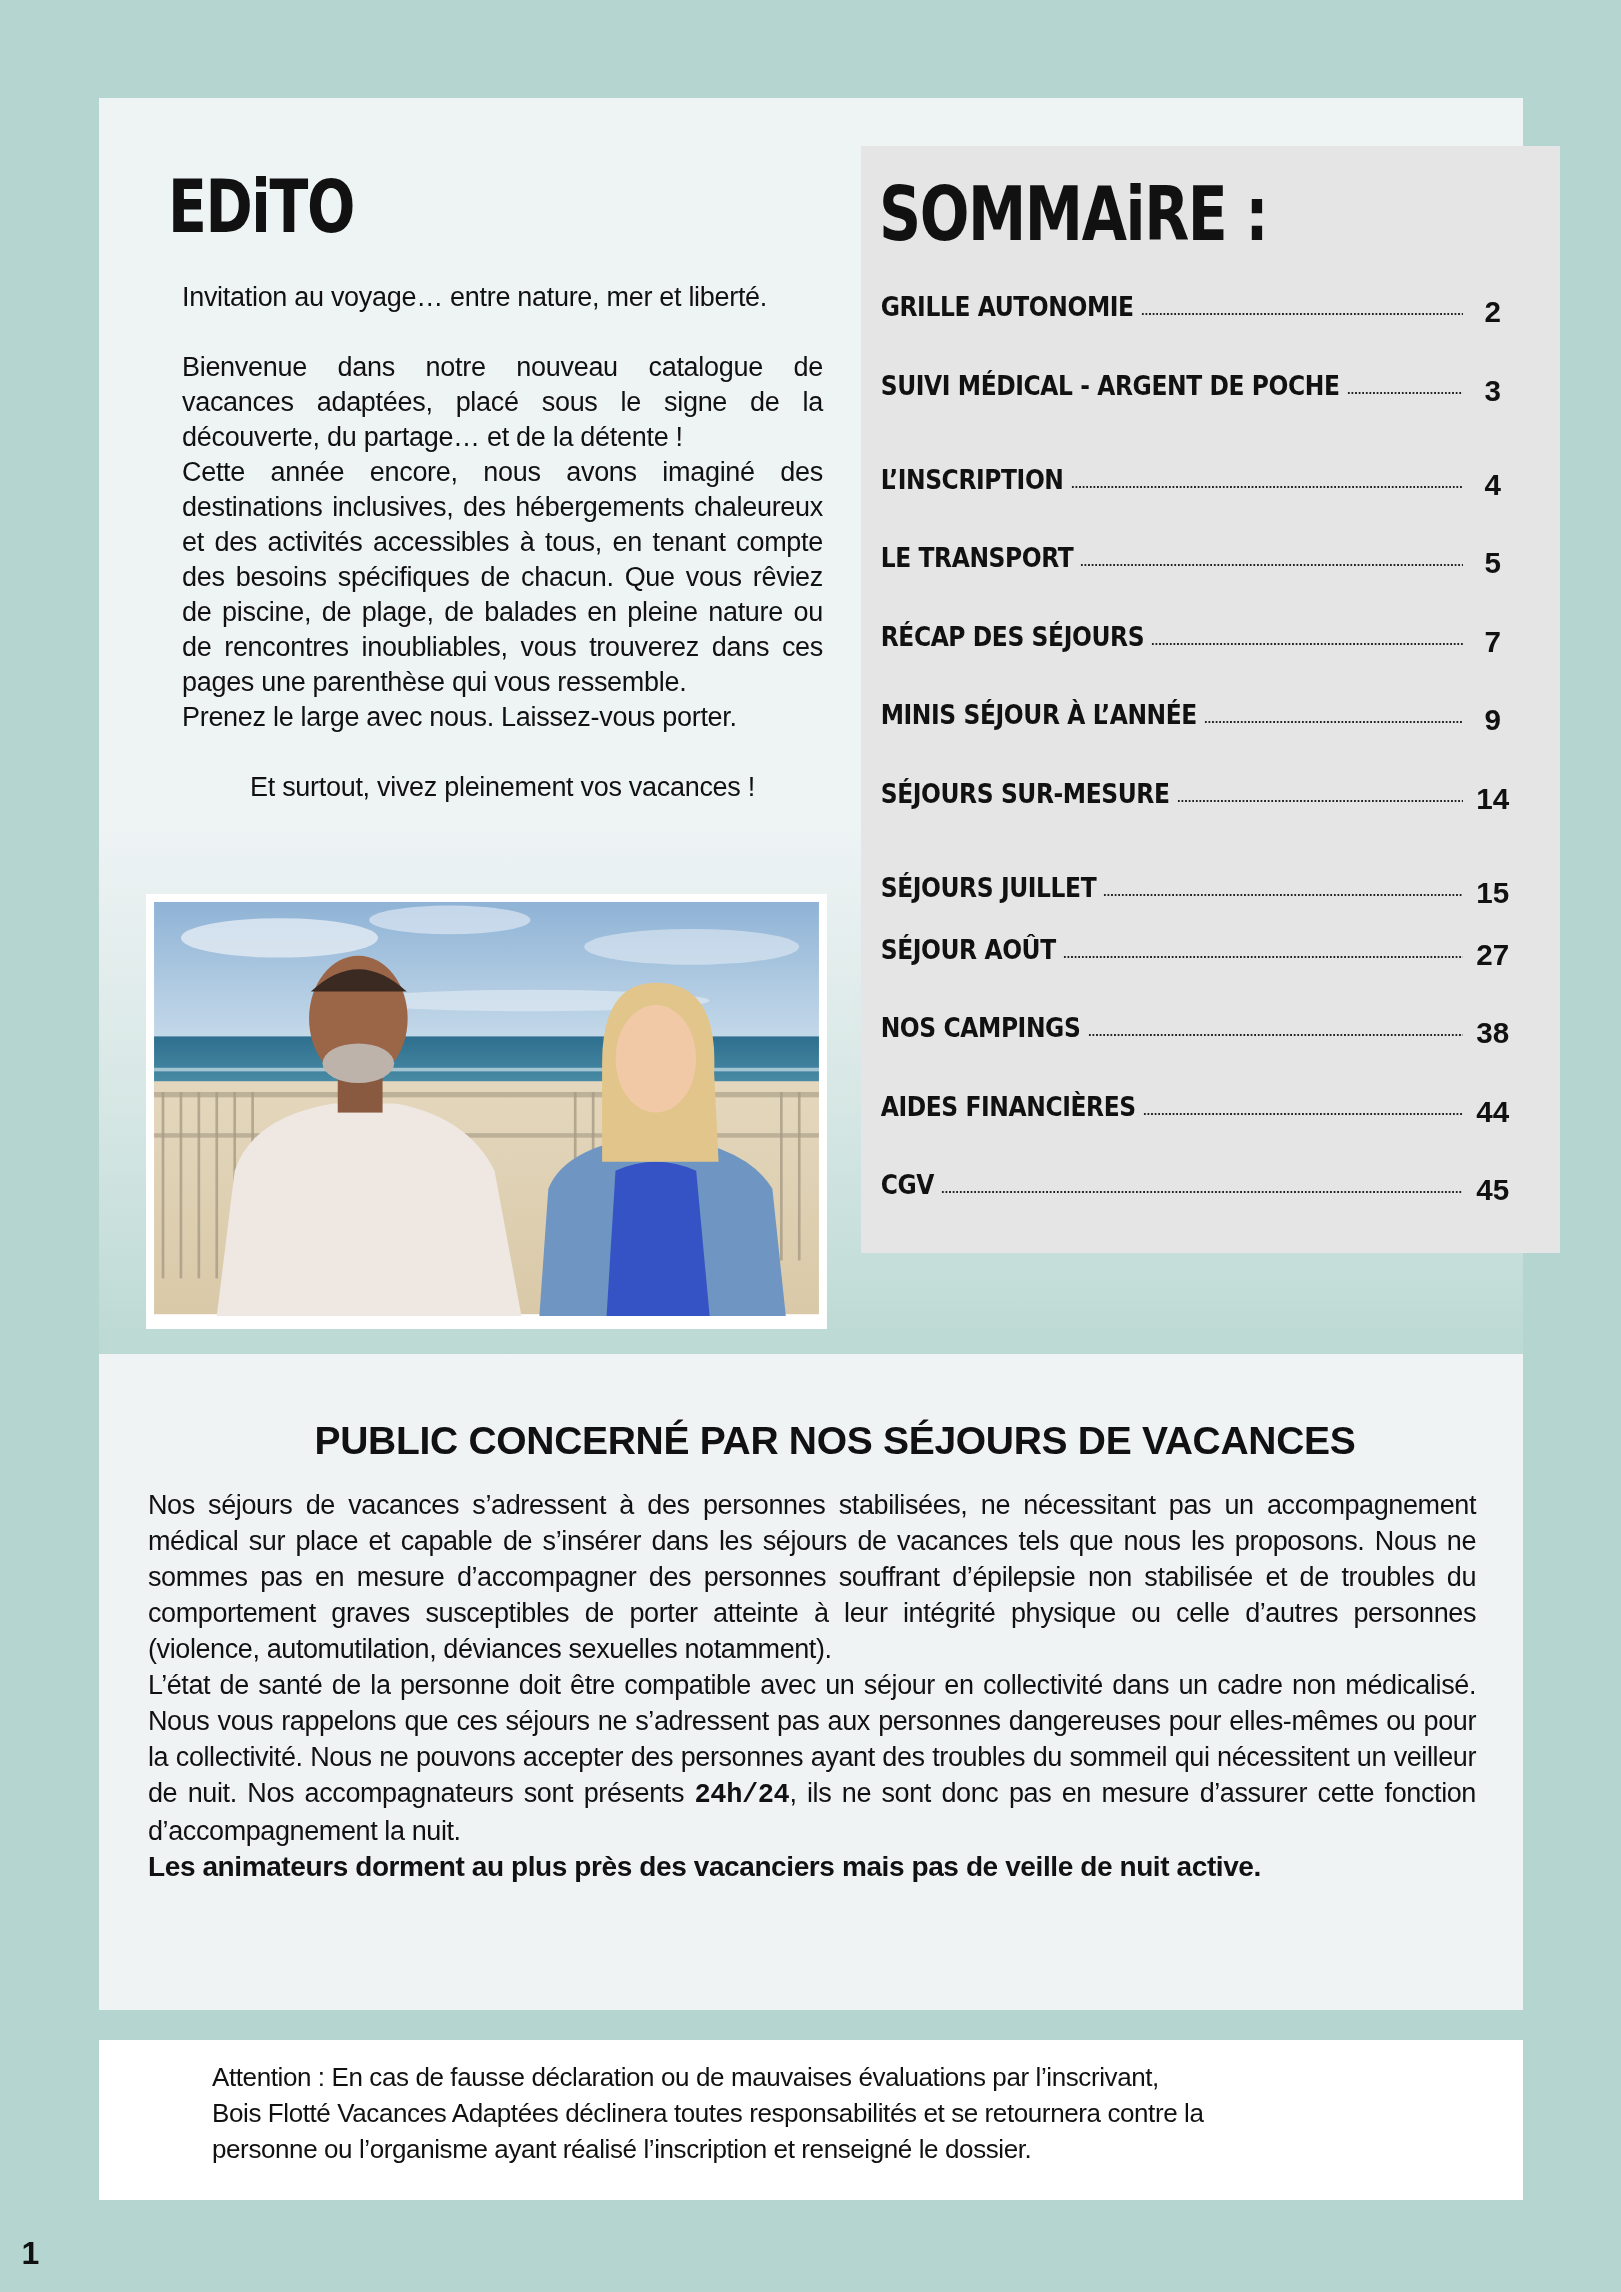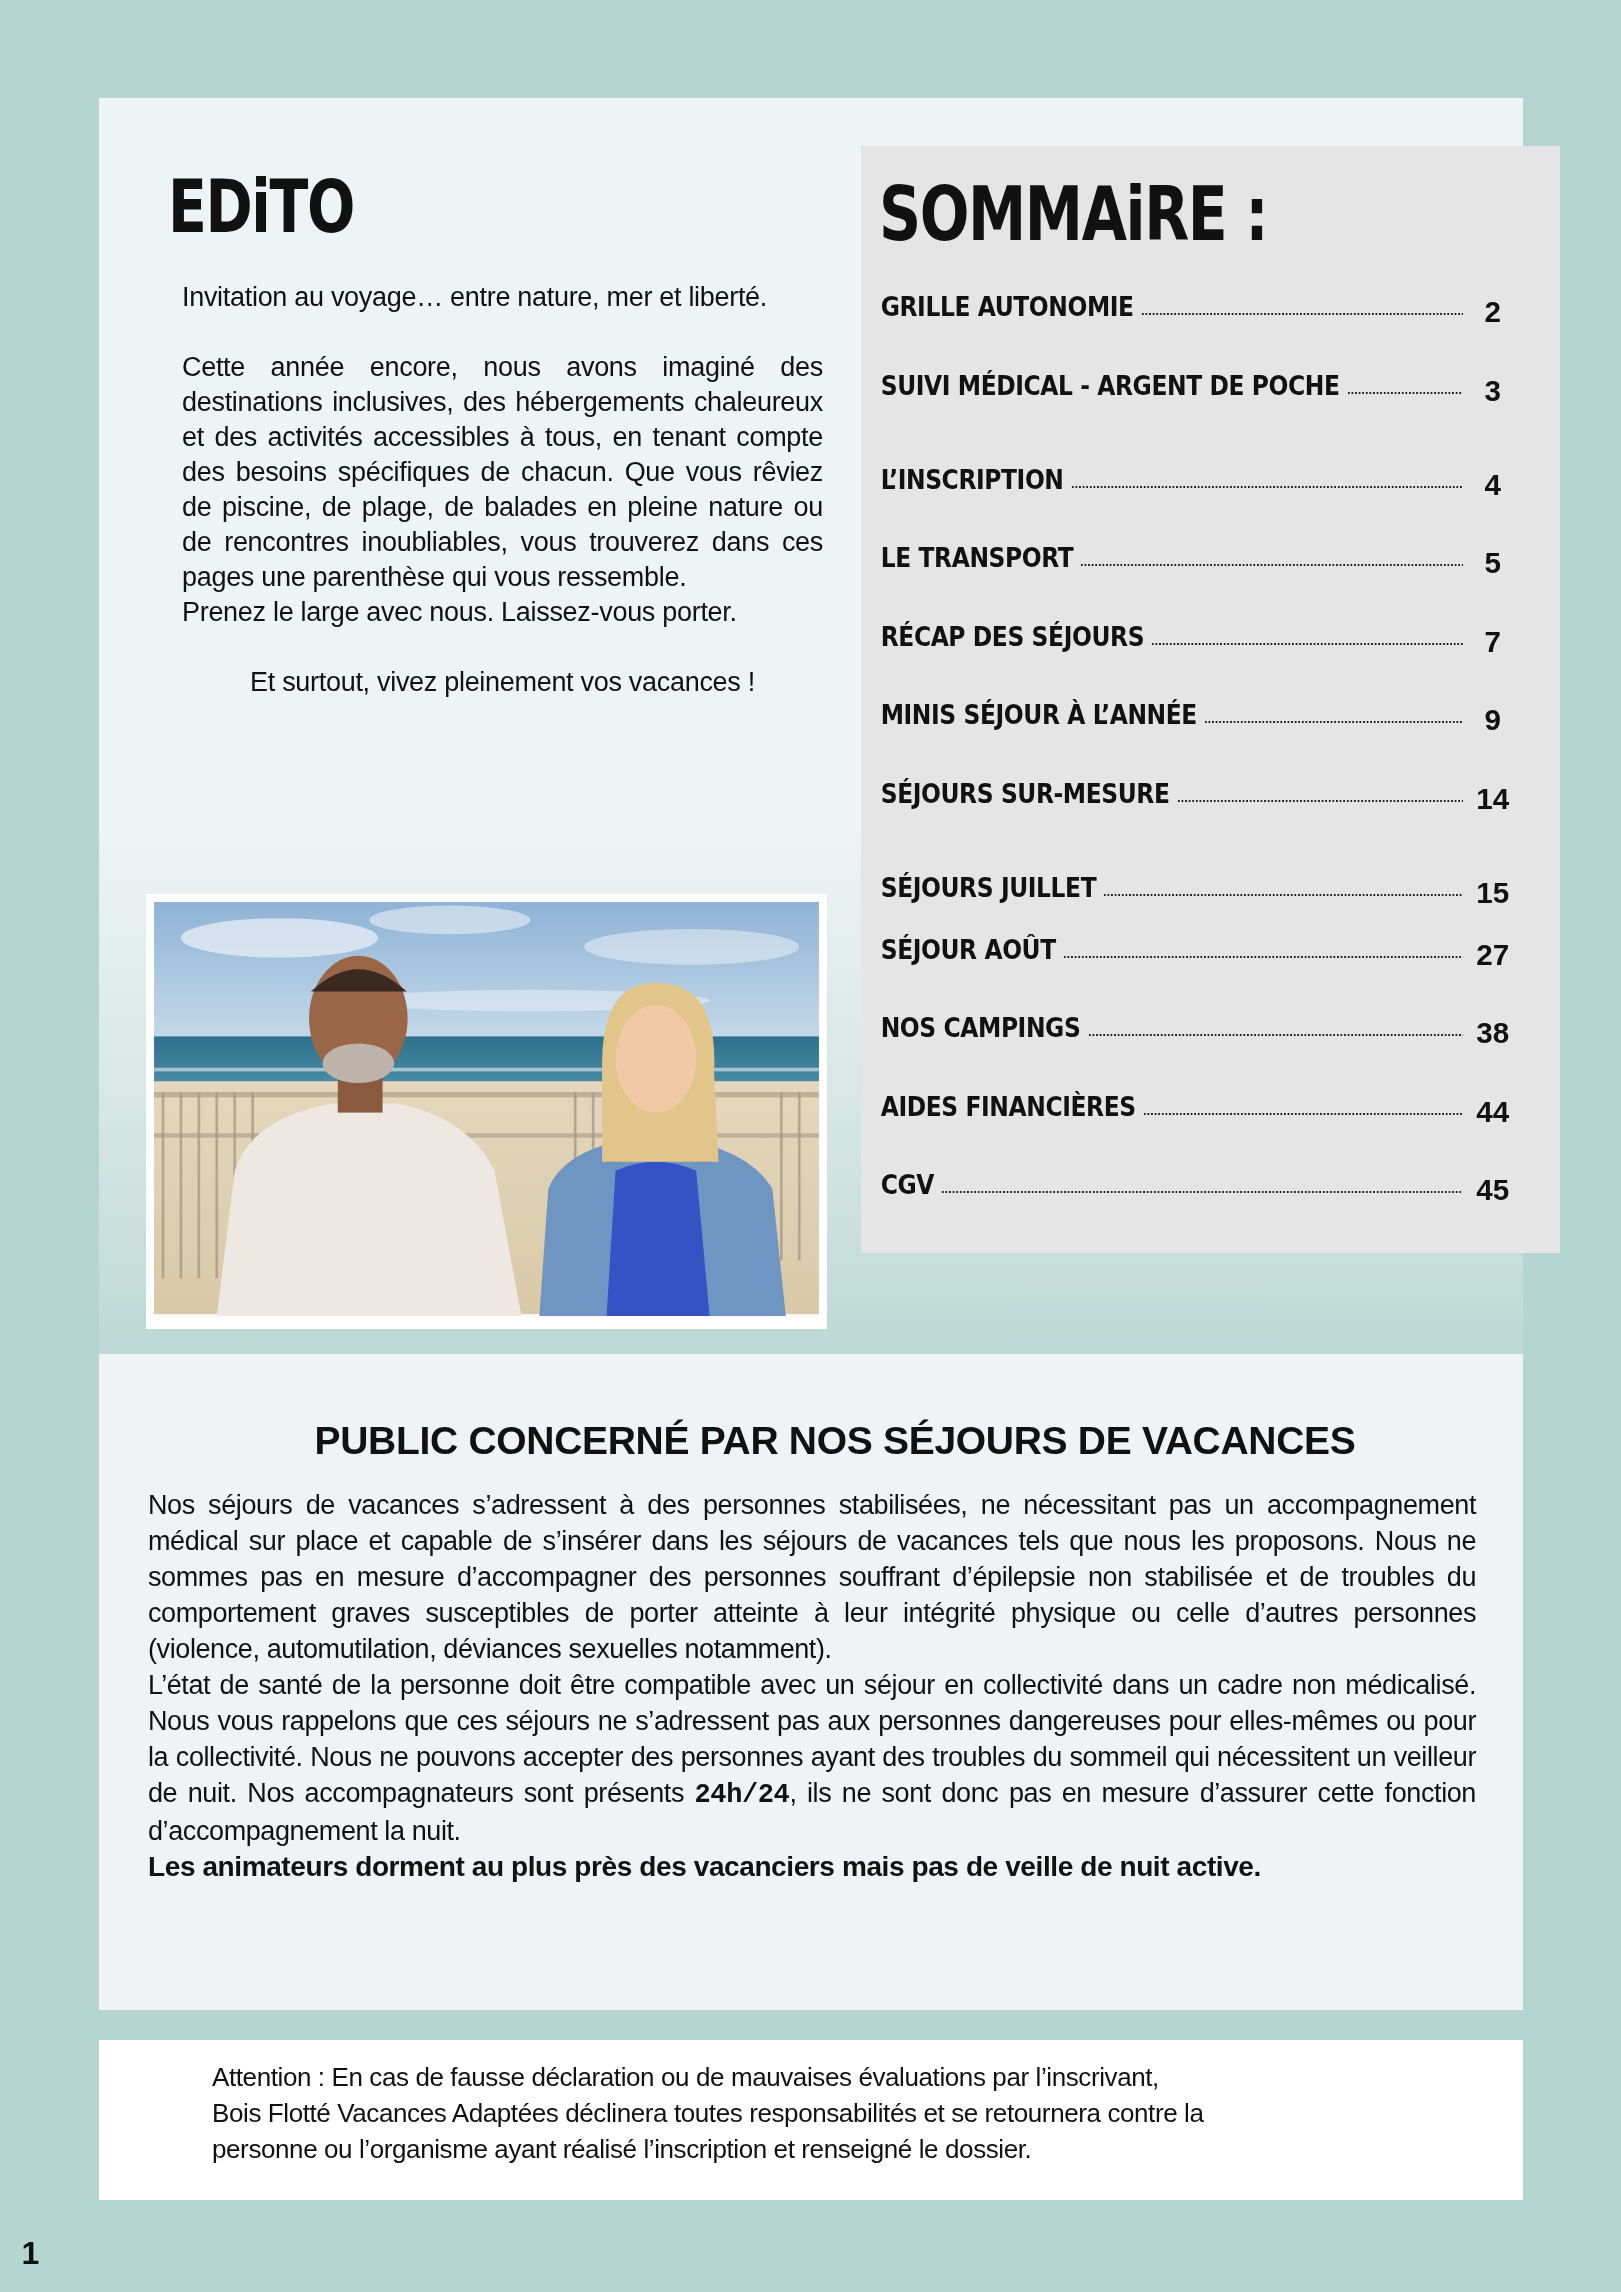--- a/index.html
+++ b/index.html
@@ -108,20 +108,21 @@
 </head>
 <body>
 
 <div id="top-panel" class="abs"></div>
 
 <div id="edito-title" class="abs">EDiTO</div>
 
 <div id="edito-text" class="abs">
   <p>Invitation au voyage… entre nature, mer et liberté.</p>
   <div class="gap"></div>
+  <p>Bienvenue dans notre nouveau catalogue de vacances adaptées, placé sous le signe de la découverte, du partage… et de la détente !</p>
   <p>Cette année encore, nous avons imaginé des destinations inclusives, des hébergements chaleureux et des activités accessibles à tous, en tenant compte des besoins spécifiques de chacun. Que vous rêviez de piscine, de plage, de balades en pleine nature ou de rencontres inoubliables, vous trouverez dans ces pages une parenthèse qui vous ressemble.</p>
   <p style="text-align:left">Prenez le large avec nous. Laissez-vous porter.</p>
   <div class="gap"></div>
   <p style="text-align:center">Et surtout, vivez pleinement vos vacances !</p>
 </div>
 
 <div id="photo-frame" class="abs">
   <div id="photo">
     <svg width="665" height="414" viewBox="0 0 742 462">
       <defs>

